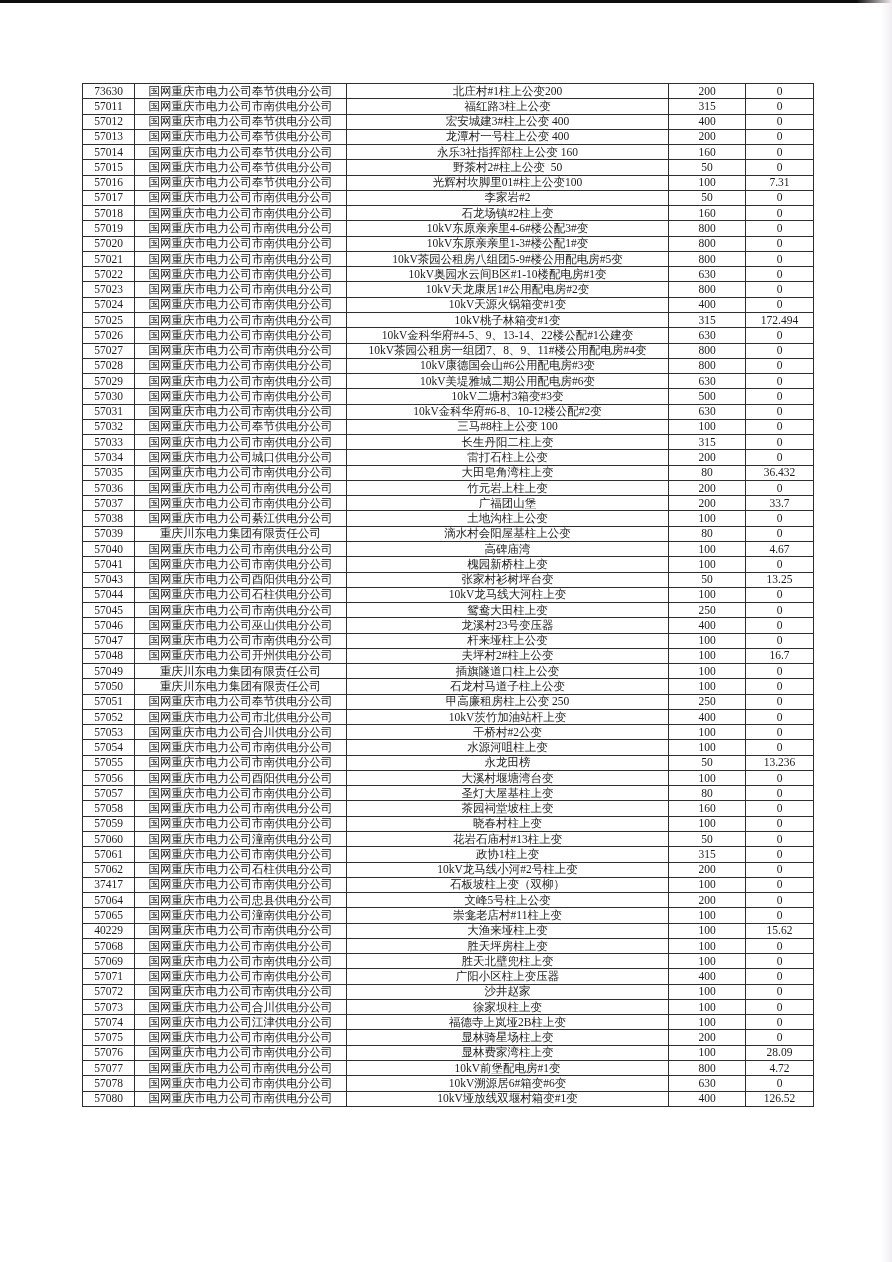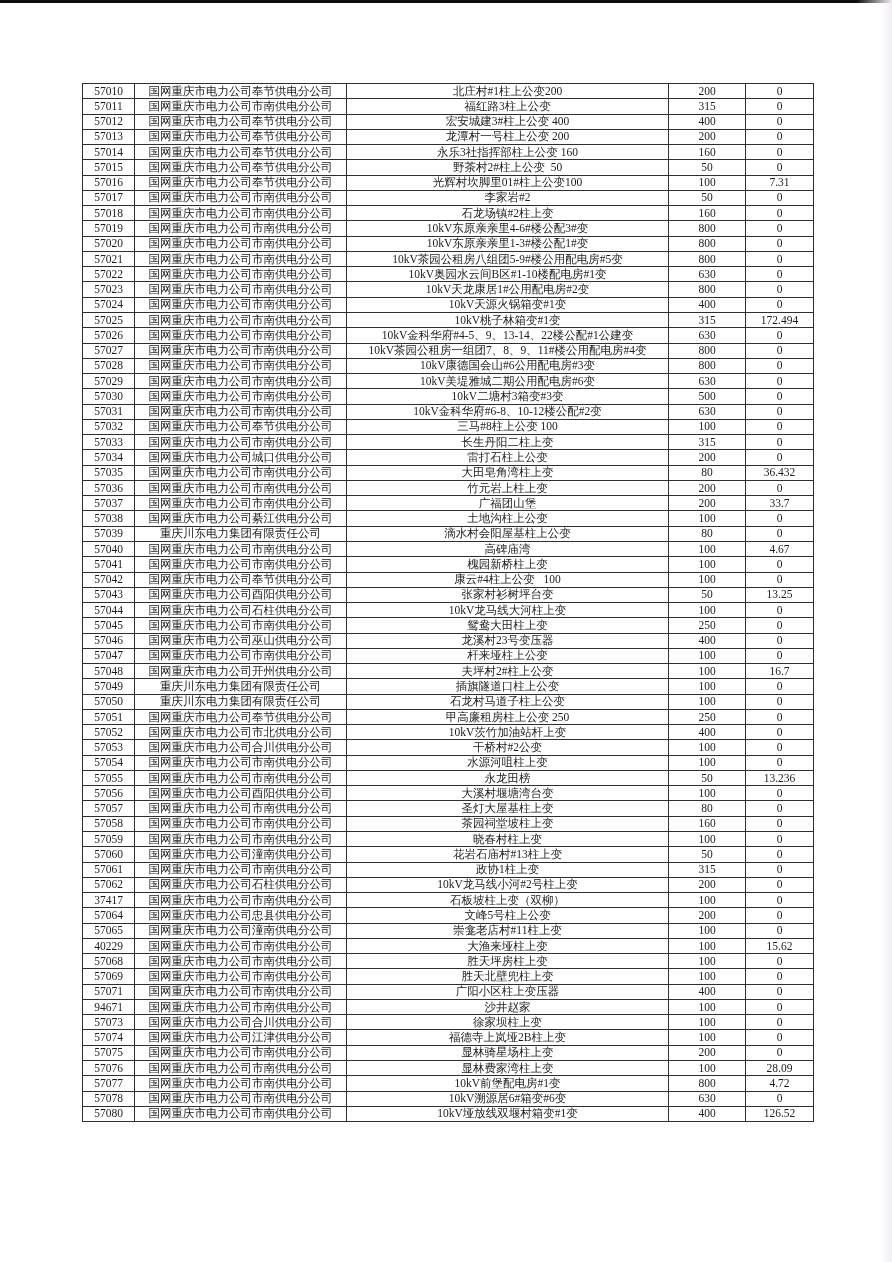--- a/index.html
+++ b/index.html
@@ -59,21 +59,21 @@
 <table class="data-table">
   <colgroup>
     <col class="col-id">
     <col class="col-company">
     <col class="col-name">
     <col class="col-capacity">
     <col class="col-value">
   </colgroup>
   <tbody>
       <tr>
-        <td class="col-id">57010</td>
+        <td class="col-id">73630</td>
         <td class="col-company">国网重庆市电力公司奉节供电分公司</td>
         <td class="col-name">北庄村#1柱上公变200</td>
         <td class="col-capacity">200</td>
         <td class="col-value">0</td>
       </tr>
       <tr>
         <td class="col-id">57011</td>
         <td class="col-company">国网重庆市电力公司市南供电分公司</td>
         <td class="col-name">福红路3柱上公变</td>
         <td class="col-capacity">315</td>
@@ -82,21 +82,21 @@
       <tr>
         <td class="col-id">57012</td>
         <td class="col-company">国网重庆市电力公司奉节供电分公司</td>
         <td class="col-name">宏安城建3#柱上公变 400</td>
         <td class="col-capacity">400</td>
         <td class="col-value">0</td>
       </tr>
       <tr>
         <td class="col-id">57013</td>
         <td class="col-company">国网重庆市电力公司奉节供电分公司</td>
-        <td class="col-name">龙潭村一号柱上公变 200</td>
+        <td class="col-name">龙潭村一号柱上公变 400</td>
         <td class="col-capacity">200</td>
         <td class="col-value">0</td>
       </tr>
       <tr>
         <td class="col-id">57014</td>
         <td class="col-company">国网重庆市电力公司奉节供电分公司</td>
         <td class="col-name">永乐3社指挥部柱上公变 160</td>
         <td class="col-capacity">160</td>
         <td class="col-value">0</td>
       </tr>
@@ -279,27 +279,20 @@
         <td class="col-id">57040</td>
         <td class="col-company">国网重庆市电力公司市南供电分公司</td>
         <td class="col-name">高碑庙湾</td>
         <td class="col-capacity">100</td>
         <td class="col-value">4.67</td>
       </tr>
       <tr>
         <td class="col-id">57041</td>
         <td class="col-company">国网重庆市电力公司市南供电分公司</td>
         <td class="col-name">槐园新桥柱上变</td>
-        <td class="col-capacity">100</td>
-        <td class="col-value">0</td>
-      </tr>
-      <tr>
-        <td class="col-id">57042</td>
-        <td class="col-company">国网重庆市电力公司奉节供电分公司</td>
-        <td class="col-name">康云#4柱上公变   100</td>
         <td class="col-capacity">100</td>
         <td class="col-value">0</td>
       </tr>
       <tr>
         <td class="col-id">57043</td>
         <td class="col-company">国网重庆市电力公司酉阳供电分公司</td>
         <td class="col-name">张家村衫树坪台变</td>
         <td class="col-capacity">50</td>
         <td class="col-value">13.25</td>
       </tr>
@@ -479,21 +472,21 @@
         <td class="col-value">0</td>
       </tr>
       <tr>
         <td class="col-id">57071</td>
         <td class="col-company">国网重庆市电力公司市南供电分公司</td>
         <td class="col-name">广阳小区柱上变压器</td>
         <td class="col-capacity">400</td>
         <td class="col-value">0</td>
       </tr>
       <tr>
-        <td class="col-id">94671</td>
+        <td class="col-id">57072</td>
         <td class="col-company">国网重庆市电力公司市南供电分公司</td>
         <td class="col-name">沙井赵家</td>
         <td class="col-capacity">100</td>
         <td class="col-value">0</td>
       </tr>
       <tr>
         <td class="col-id">57073</td>
         <td class="col-company">国网重庆市电力公司合川供电分公司</td>
         <td class="col-name">徐家坝柱上变</td>
         <td class="col-capacity">100</td>

